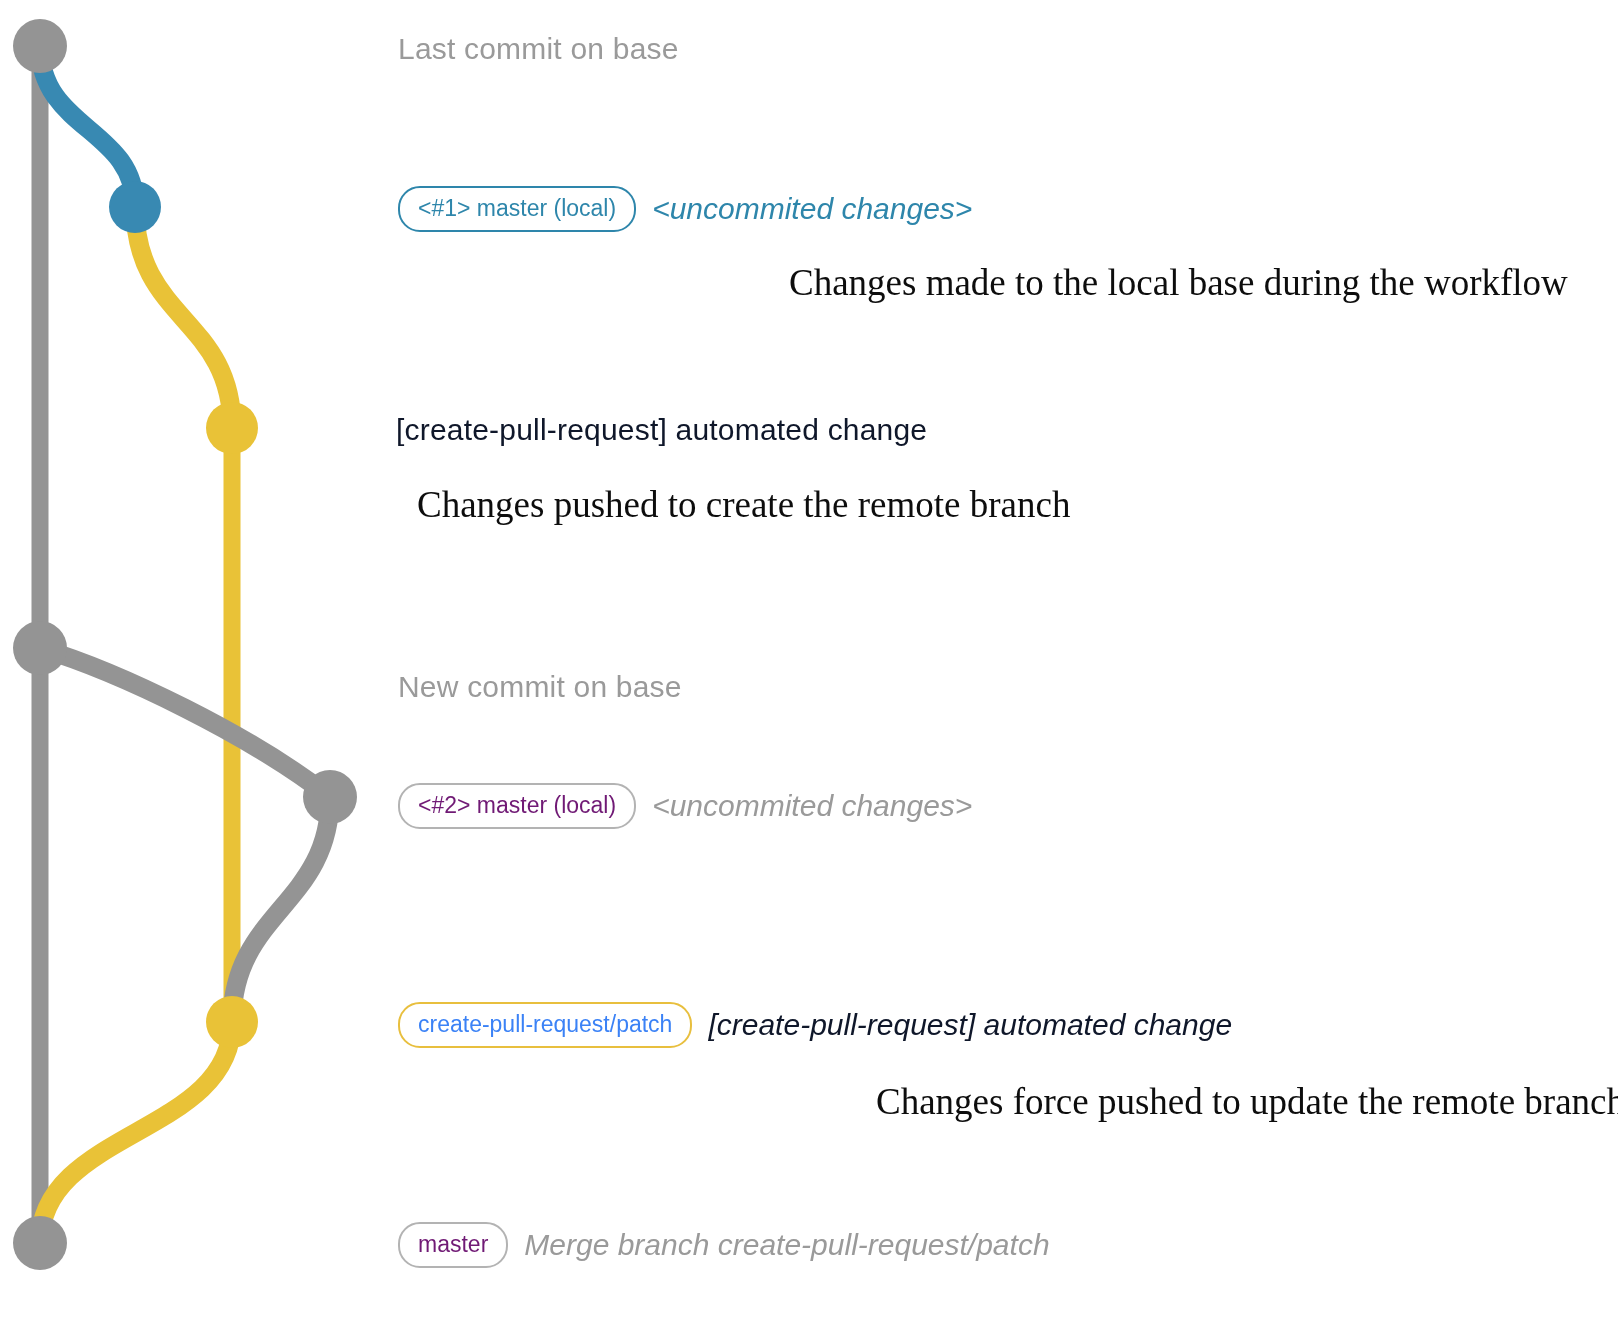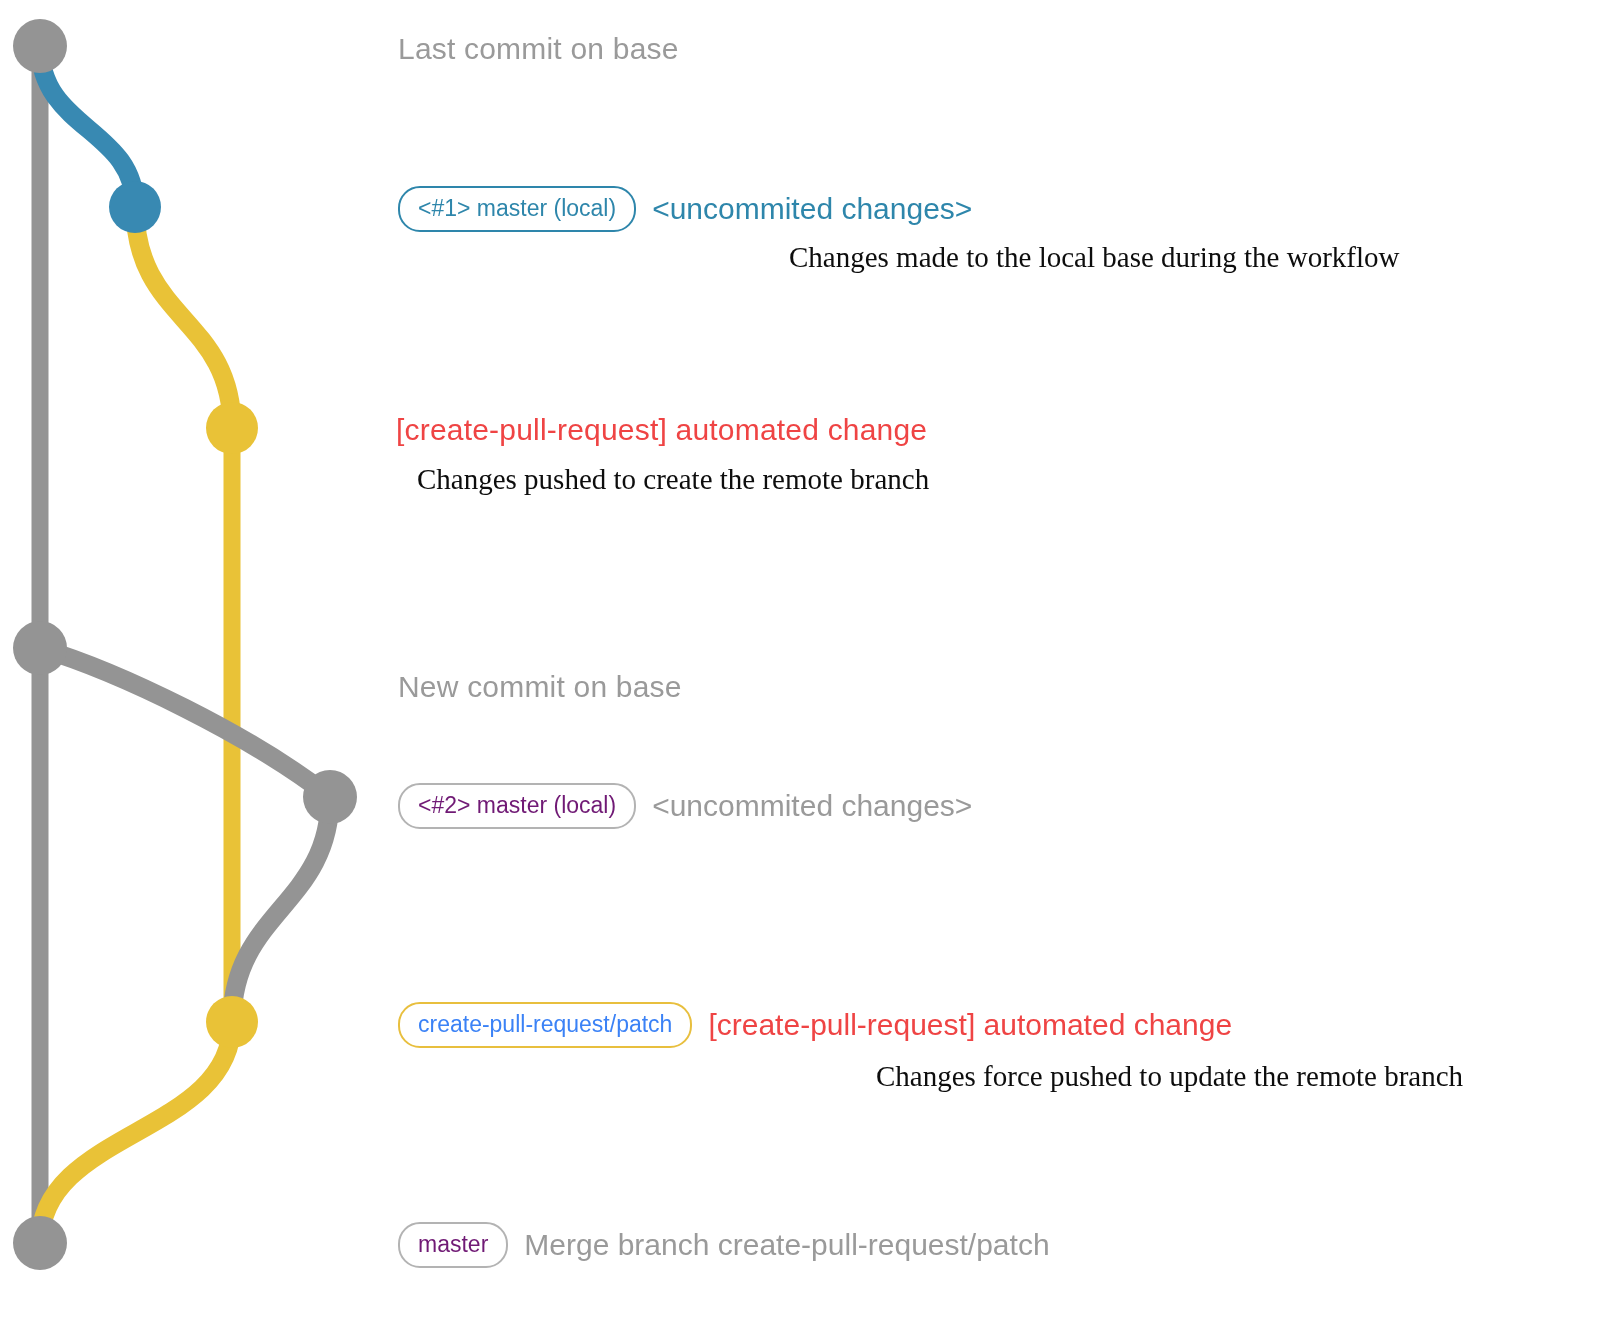--- a/index.html
+++ b/index.html
@@ -11,45 +11,46 @@
   #graph{position:absolute;left:0;top:0;width:380px;height:1344px;}
   .rows{position:absolute;left:0;top:0;width:1318px;height:1344px;}
 
   .row{position:absolute;display:flex;align-items:center;}
 
   .plain-label{
     font-size:30px;letter-spacing:0.2px;white-space:nowrap;
   }
   .gray-text{color:#9a9a9a;}
   .blue-text{color:#2e86ab;}
-  .yellow-text{color:#ef4444;}
+  .yellow-text{color:#0f172a;}
 
   .chip{
     display:inline-block;
     border-radius:22px;
     padding:8px 18px 10px 18px;
     font-size:23px;
     line-height:1.05;
     white-space:nowrap;
     background:#ffffff;
   }
   .chip-blue{border:2.5px solid #2e86ab;color:#2e86ab;}
   .chip-gray{border:2.5px solid #b3b3b3;color:#701a75;}
   .chip-yellow{border:2.5px solid #e8bf3e;color:#3b82f6;}
 
   .chip-msg{
-    font-size:30px;white-space:nowrap;margin-left:16px;
+    font-size:30px;white-space:nowrap;margin-left:16px;font-style:italic;
   }
 
   .desc{
     position:absolute;
     font-family:"Liberation Serif", serif;
-    font-size:29px;
+    font-size:37px;
     color:#0d0d0d;
     white-space:nowrap;
+    margin-top:20px;
   }
 </style>
 </head>
 <body>
 
 <svg id="graph" viewBox="0 0 380 1344" width="380" height="1344" aria-hidden="true">
 
   <path d="M40,46 L40,1243" stroke="#949494" stroke-width="17" fill="none" stroke-linecap="round"></path>
 
   <path d="M40,46 C40,130 135,128 135,207" stroke="#3889b2" stroke-width="19" fill="none" stroke-linecap="round"></path>

